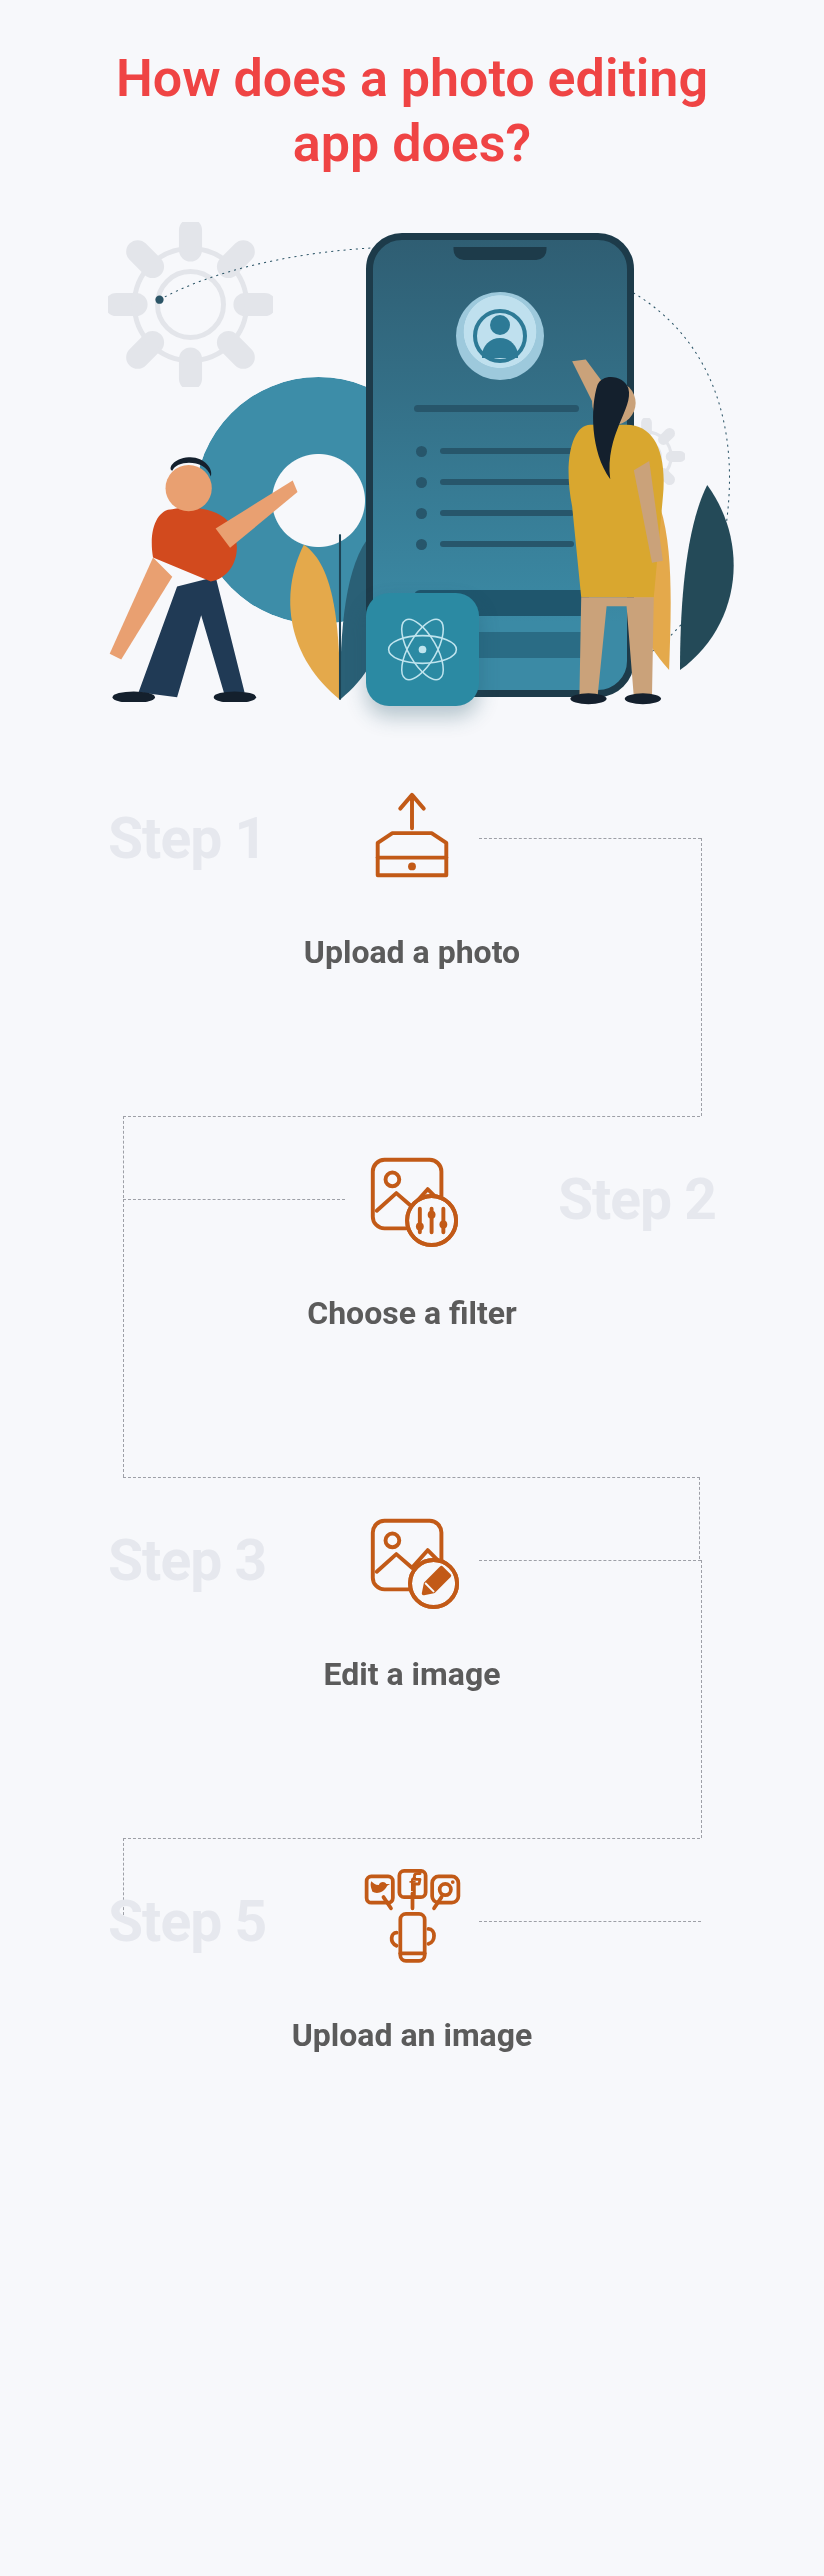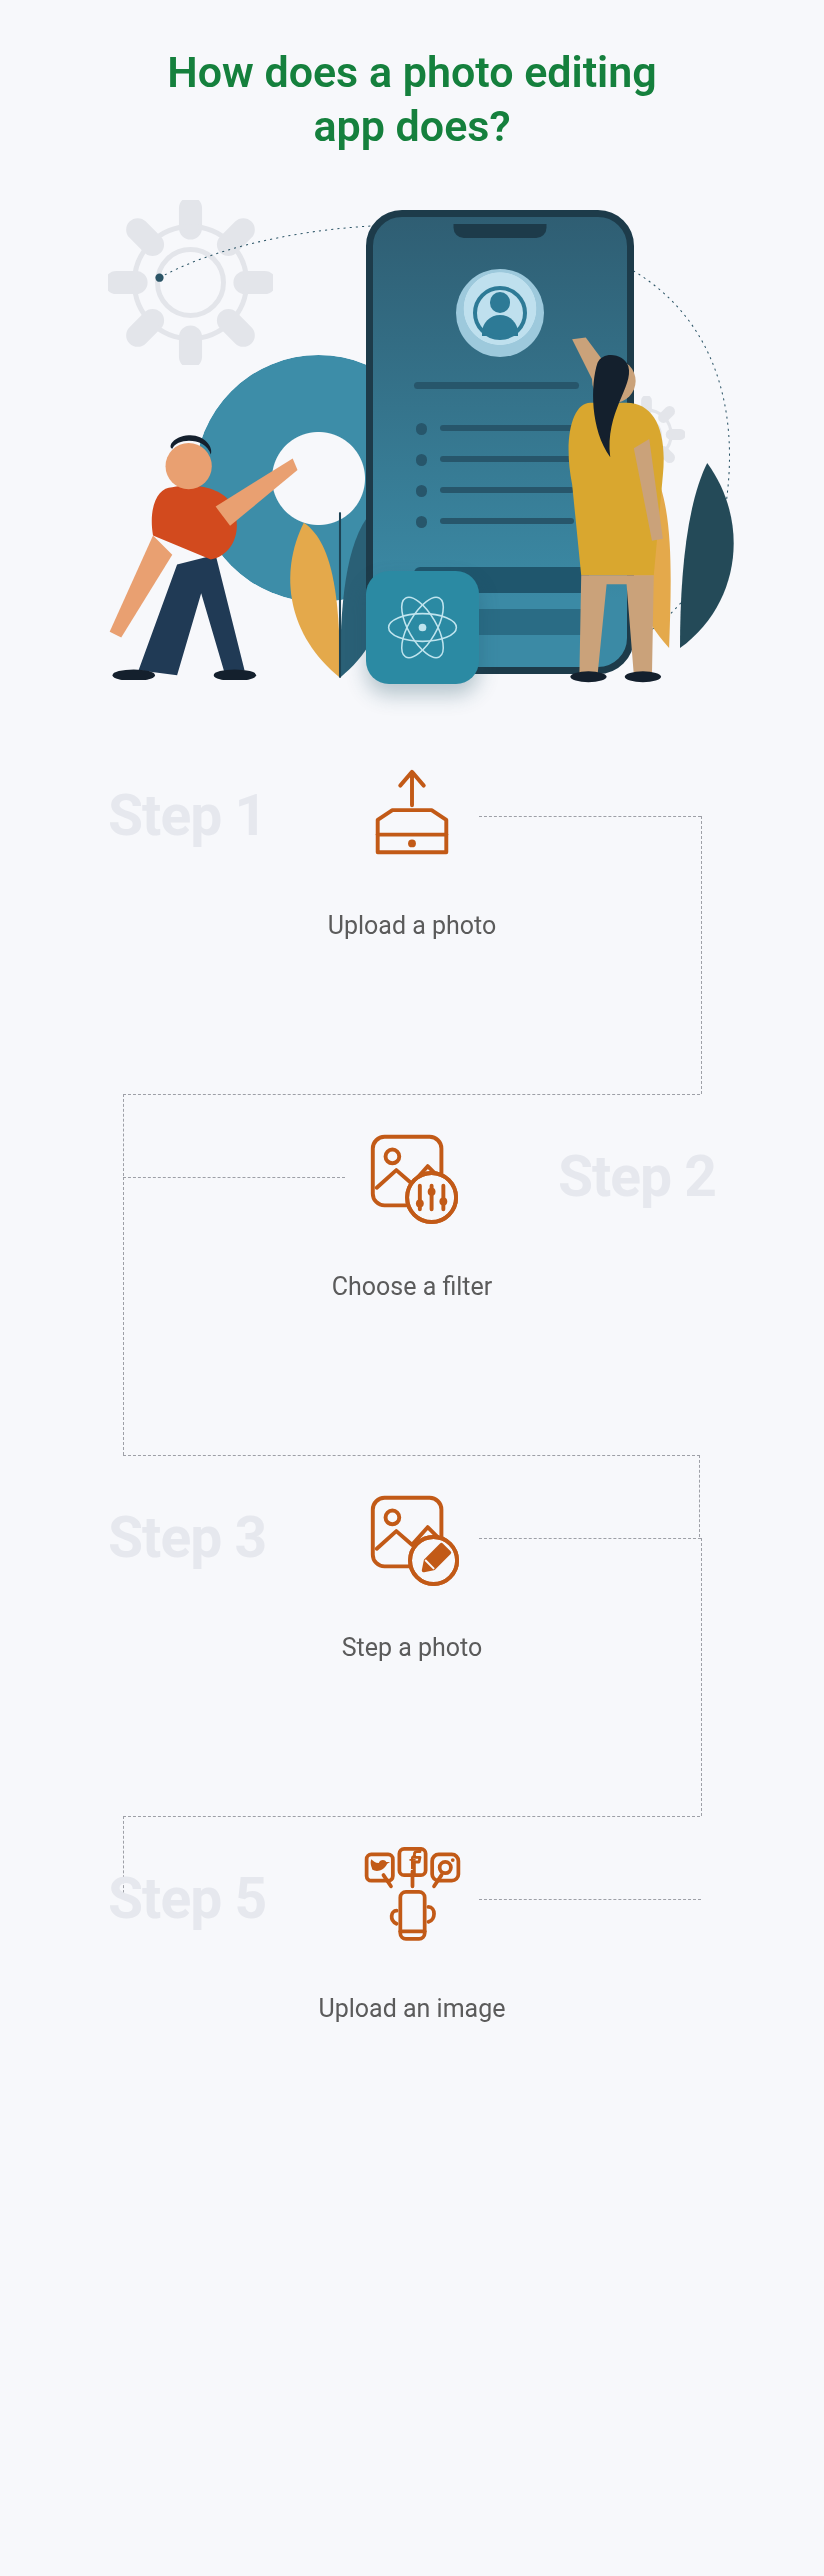--- a/index.html
+++ b/index.html
@@ -5,22 +5,22 @@
   * { box-sizing: border-box; margin: 0; padding: 0; }
   body {
     width: 824px;
     background: #f7f8fb;
     font-family: -apple-system, BlinkMacSystemFont, "Segoe UI", Roboto, sans-serif;
     color: #4a4a4a;
     padding-bottom: 52px;
   }
   .title {
     text-align: center;
-    color: #15803d;
-    font-size: 43px;
+    color: #ef4444;
+    font-size: 52px;
     font-weight: 600;
     line-height: 1.25;
     padding: 46px 115px 0;
   }
   .hero {
     margin: 67px auto 0;
     width: 670px;
     height: 464px;
     position: relative;
   }
@@ -74,21 +74,21 @@
   .step{position:relative;height:361px;}
   .step-label{
     font-size:57px;font-weight:700;color:#e6e8ee;position:absolute;top:15.5px;
     letter-spacing:-1px;
   }
   .step.left .step-label{left:31px;}
   .step.right .step-label{right:31px;}
   .step-icon{position:absolute;top:-5.2px;left:50%;transform:translateX(-50%);width:108px;height:108px;display:flex;align-items:center;justify-content:center;}
   .step-caption{
     position:absolute;top:144px;left:50%;transform:translateX(-50%);
-    font-size:25px;color:#5b5b5b;font-weight:400;white-space:nowrap;text-align:center;
+    font-size:32px;color:#5b5b5b;font-weight:700;white-space:nowrap;text-align:center;
   }
   
   .conn{position:absolute;border:1.5px dashed #9ea0a7;}
 </style>
 </head>
 <body>
 
 <h1 class="title">
   <span>How does a photo editing</span><br>
   <span>app does?</span>
@@ -235,21 +235,21 @@
           <rect x="10" y="10" width="70" height="70" rx="12"></rect>
           <circle cx="30" cy="30" r="7"></circle>
           <path d="M14 62 L34 44 L50 58 L66 40 L80 54"></path>
           <circle cx="72" cy="74" r="24" fill="#f7f8fb"></circle>
           <circle cx="72" cy="74" r="24"></circle>
           <path d="M62 84 L64 74 L80 58 L88 66 L72 82 Z" fill="#c25a17" stroke="#c25a17"></path>
           <path d="M64 74 L72 82" stroke="#f7f8fb" stroke-width="2"></path>
         </g>
       </svg>
     </div>
-    <div class="step-caption">Step a photo</div>
+    <div class="step-caption">Edit a image</div>
     <div class="conn" style="top:49px;left:calc(50% + 67px);width:222px;height:0;border-width:1.5px 0 0 0;"></div>
     <div class="conn" style="top:49px;left:calc(50% + 289px);width:0;height:278px;border-width:0 1.5px 0 0;"></div>
     <div class="conn" style="top:327px;left:calc(50% - 289px);width:577px;height:0;border-width:1.5px 0 0 0;"></div>
     <div class="conn" style="top:327px;left:calc(50% - 289px);width:0;height:82px;border-width:0 0 0 1.5px;"></div>
   </div>
 
 
   <div class="step left" style="height:268px;">
     <div class="step-label">Step 5</div>
     <div class="step-icon">

